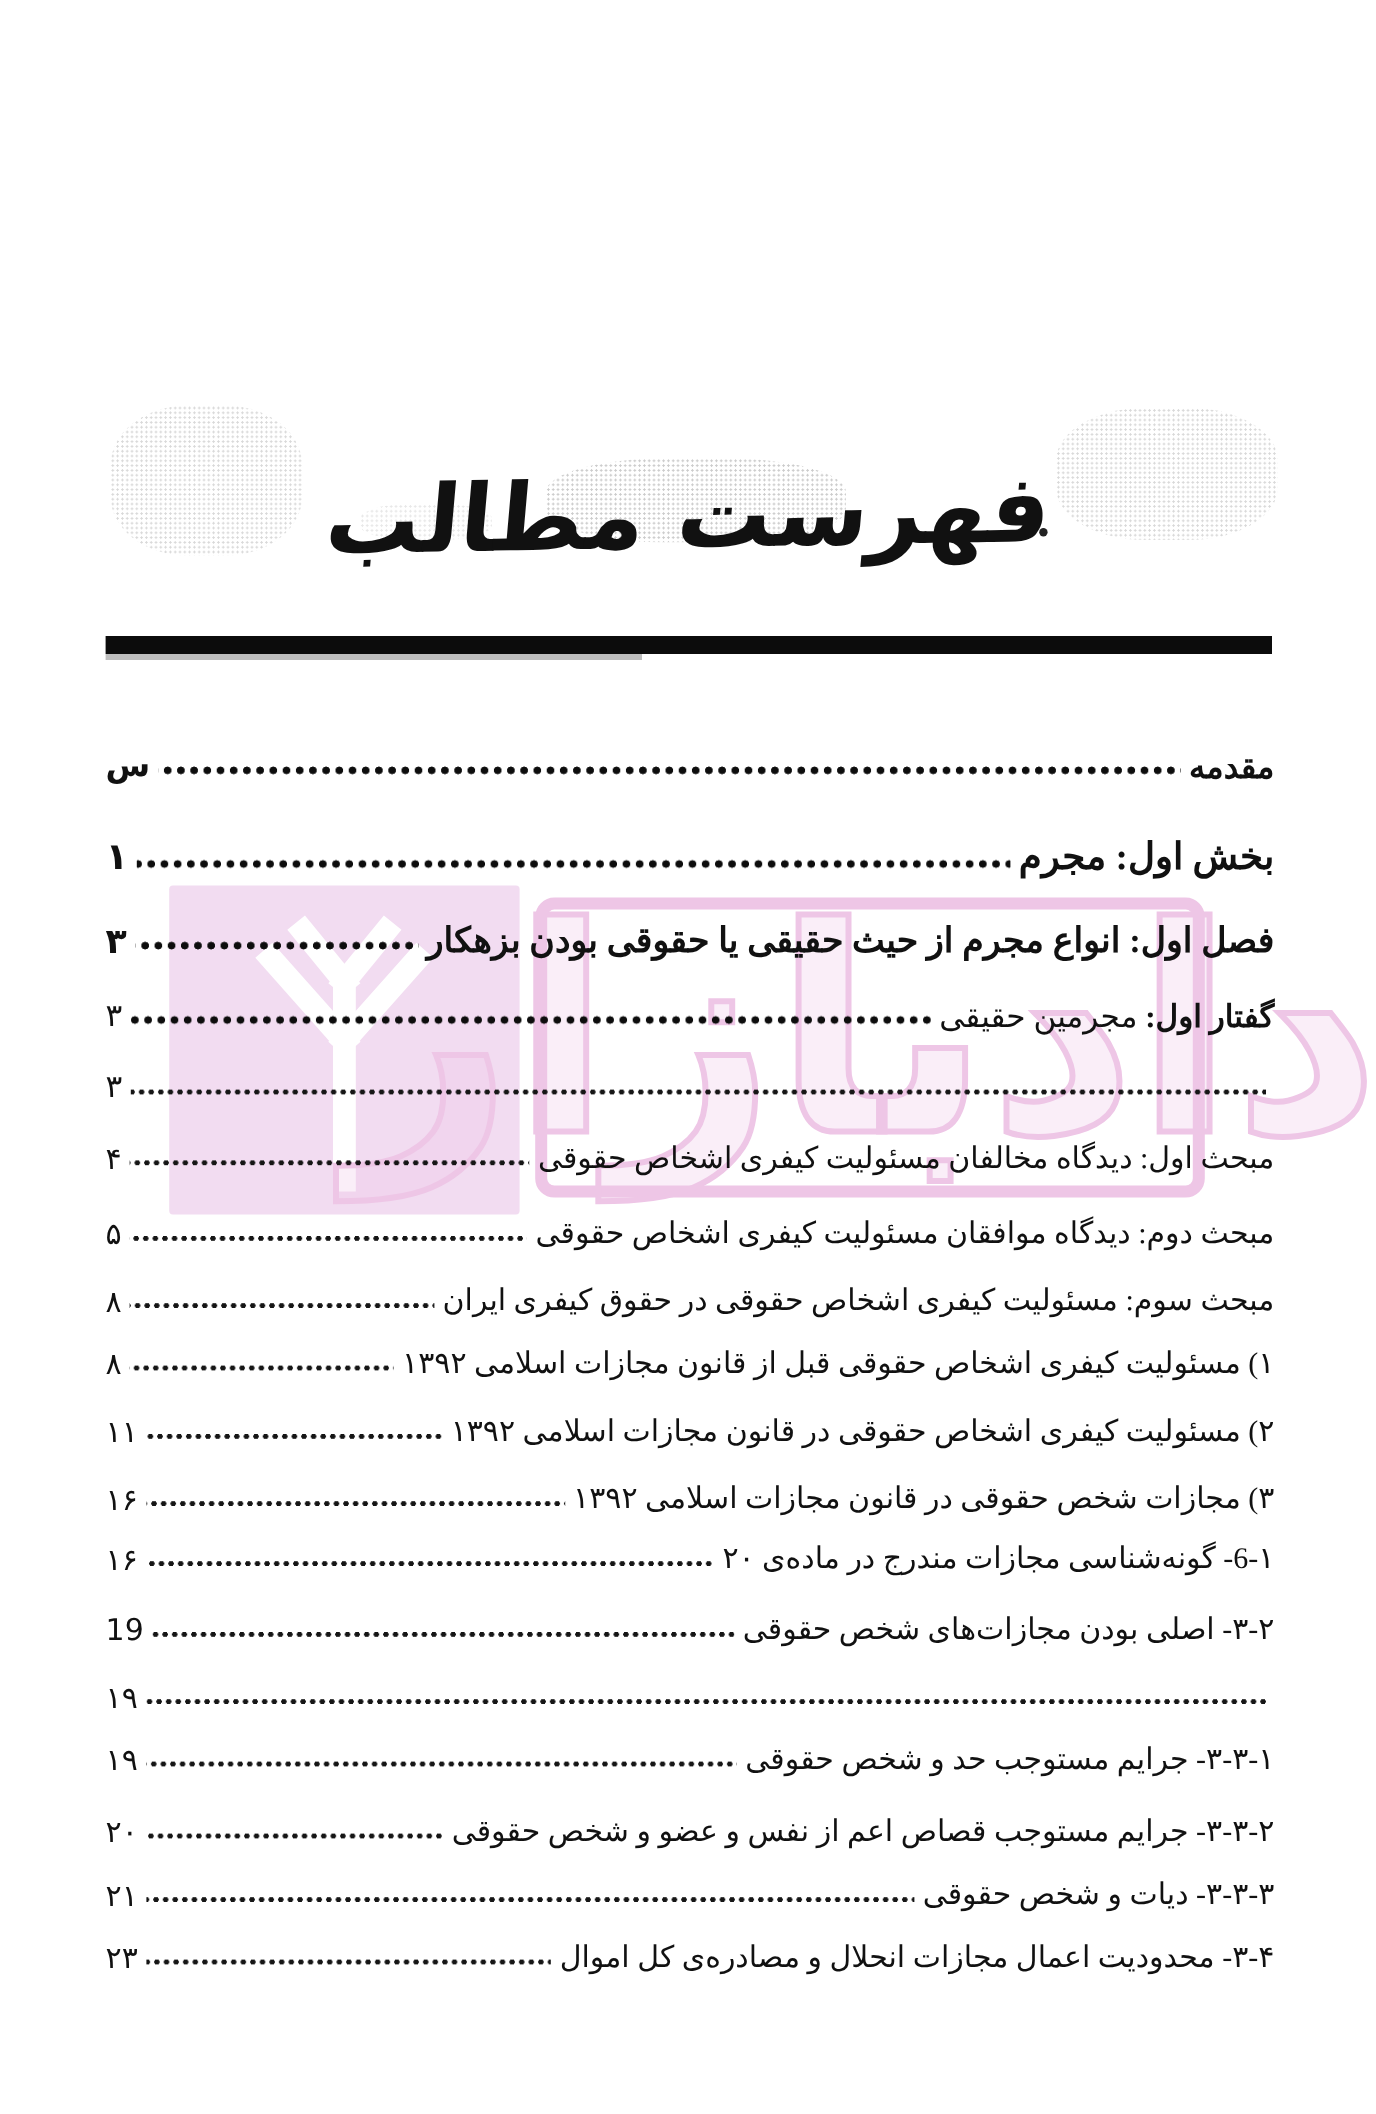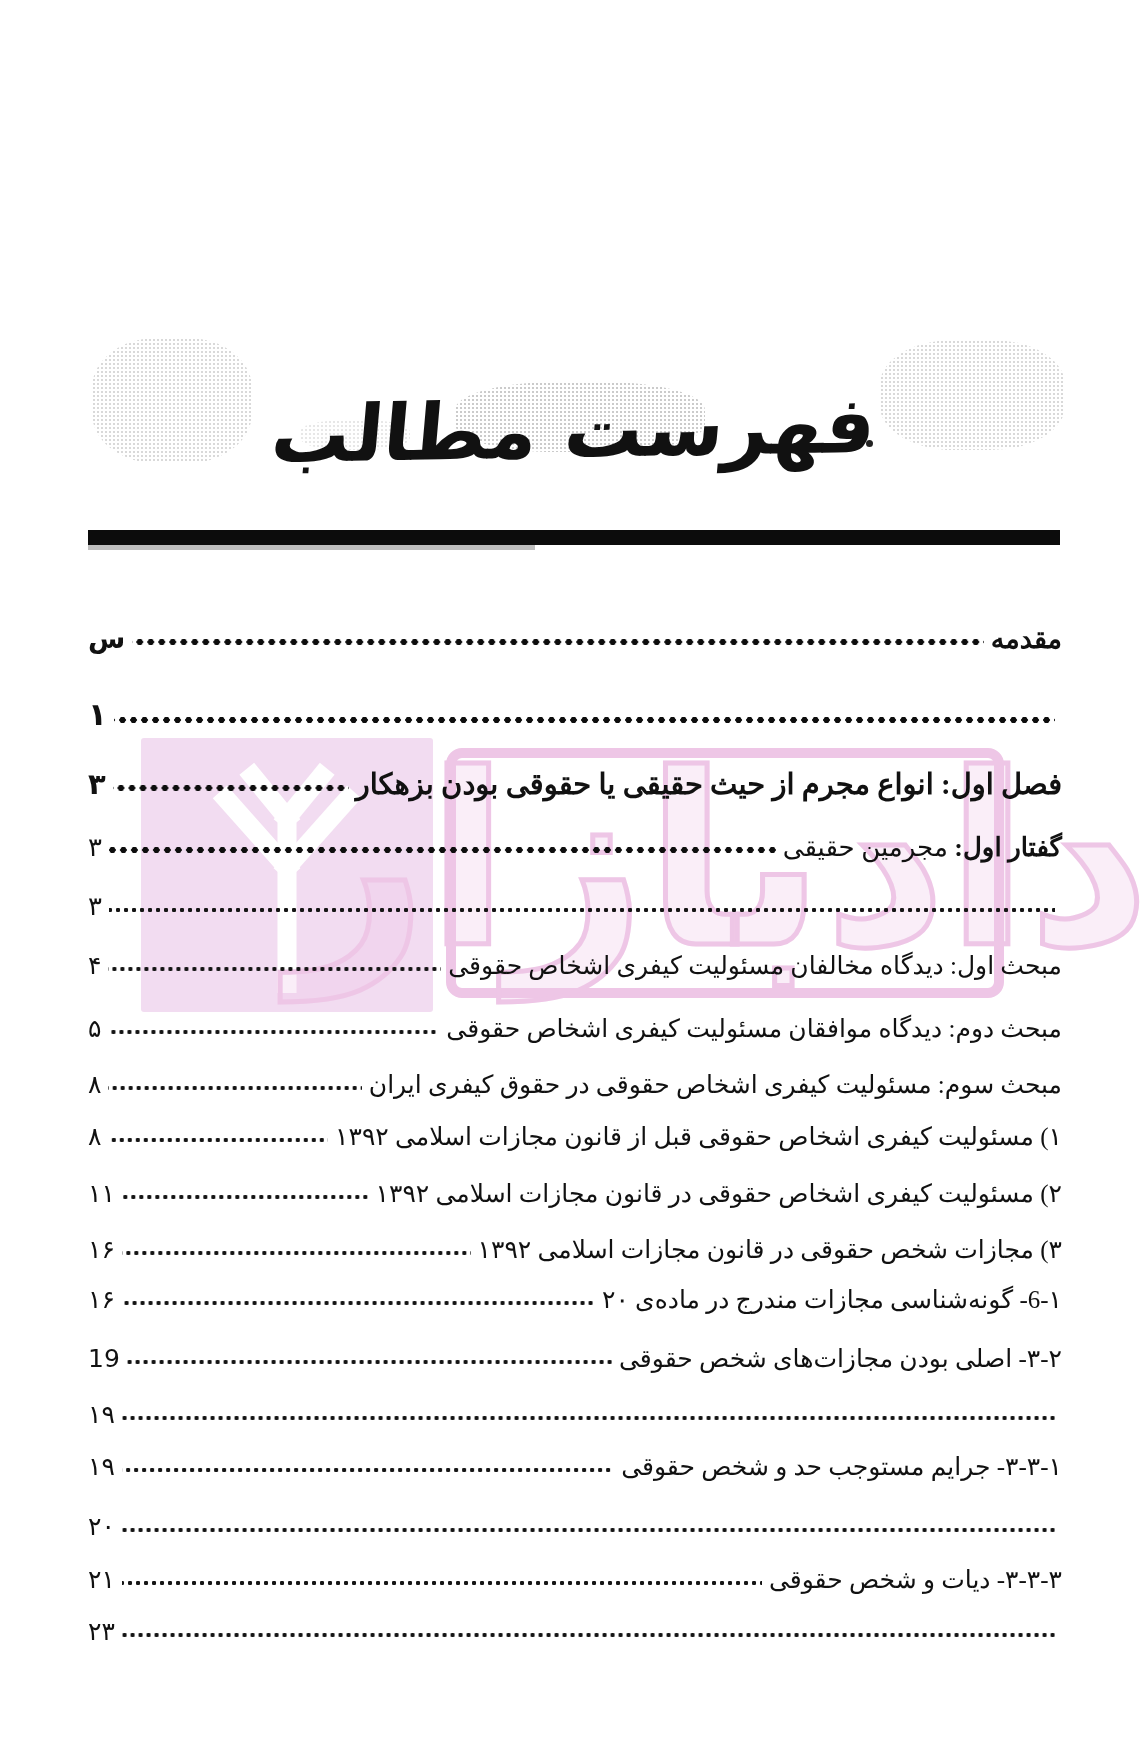--- a/index.html
+++ b/index.html
@@ -110,20 +110,21 @@
   <div class="wm-word" dir="rtl">دادبازار</div>
 </div>
 
 <div class="toc" dir="rtl">
     <div class="row s-intro heavy">
     <span class="lbl"><span class="txt">مقدمه</span></span>
     <span class="leader"></span>
     <span class="pg">س</span>
   </div>
     <div class="row s-part heavy">
+    <span class="lbl"><span class="txt">بخش اول: مجرم</span></span>
     <span class="leader"></span>
     <span class="pg">۱</span>
   </div>
     <div class="row s-chapter heavy">
     <span class="lbl"><span class="txt">فصل اول: انواع مجرم از حیث حقیقی یا حقوقی بودن بزهکار</span></span>
     <span class="leader"></span>
     <span class="pg">۳</span>
   </div>
     <div class="row s-section heavy">
     <span class="lbl"><b class="pfx">گفتار اول:</b><span class="txt"> مجرمین حقیقی</span></span>
@@ -177,25 +178,27 @@
     <div class="row s-item light">
     <span class="leader"></span>
     <span class="pg">۱۹</span>
   </div>
     <div class="row s-item light">
     <span class="lbl"><span class="txt">۳-۳-۱- جرایم مستوجب حد و شخص حقوقی</span></span>
     <span class="leader"></span>
     <span class="pg">۱۹</span>
   </div>
     <div class="row s-item light">
+    <span class="lbl"><span class="txt">۳-۳-۲- جرایم مستوجب قصاص اعم از نفس و عضو و شخص حقوقی</span></span>
     <span class="leader"></span>
     <span class="pg">۲۰</span>
   </div>
     <div class="row s-item light">
     <span class="lbl"><span class="txt">۳-۳-۳- دیات و شخص حقوقی</span></span>
     <span class="leader"></span>
     <span class="pg">۲۱</span>
   </div>
     <div class="row s-item light">
+    <span class="lbl"><span class="txt">۳-۴- محدودیت اعمال مجازات انحلال و مصادره‌ی کل اموال</span></span>
     <span class="leader"></span>
     <span class="pg">۲۳</span>
   </div>
   </div>
 
 </body></html>

